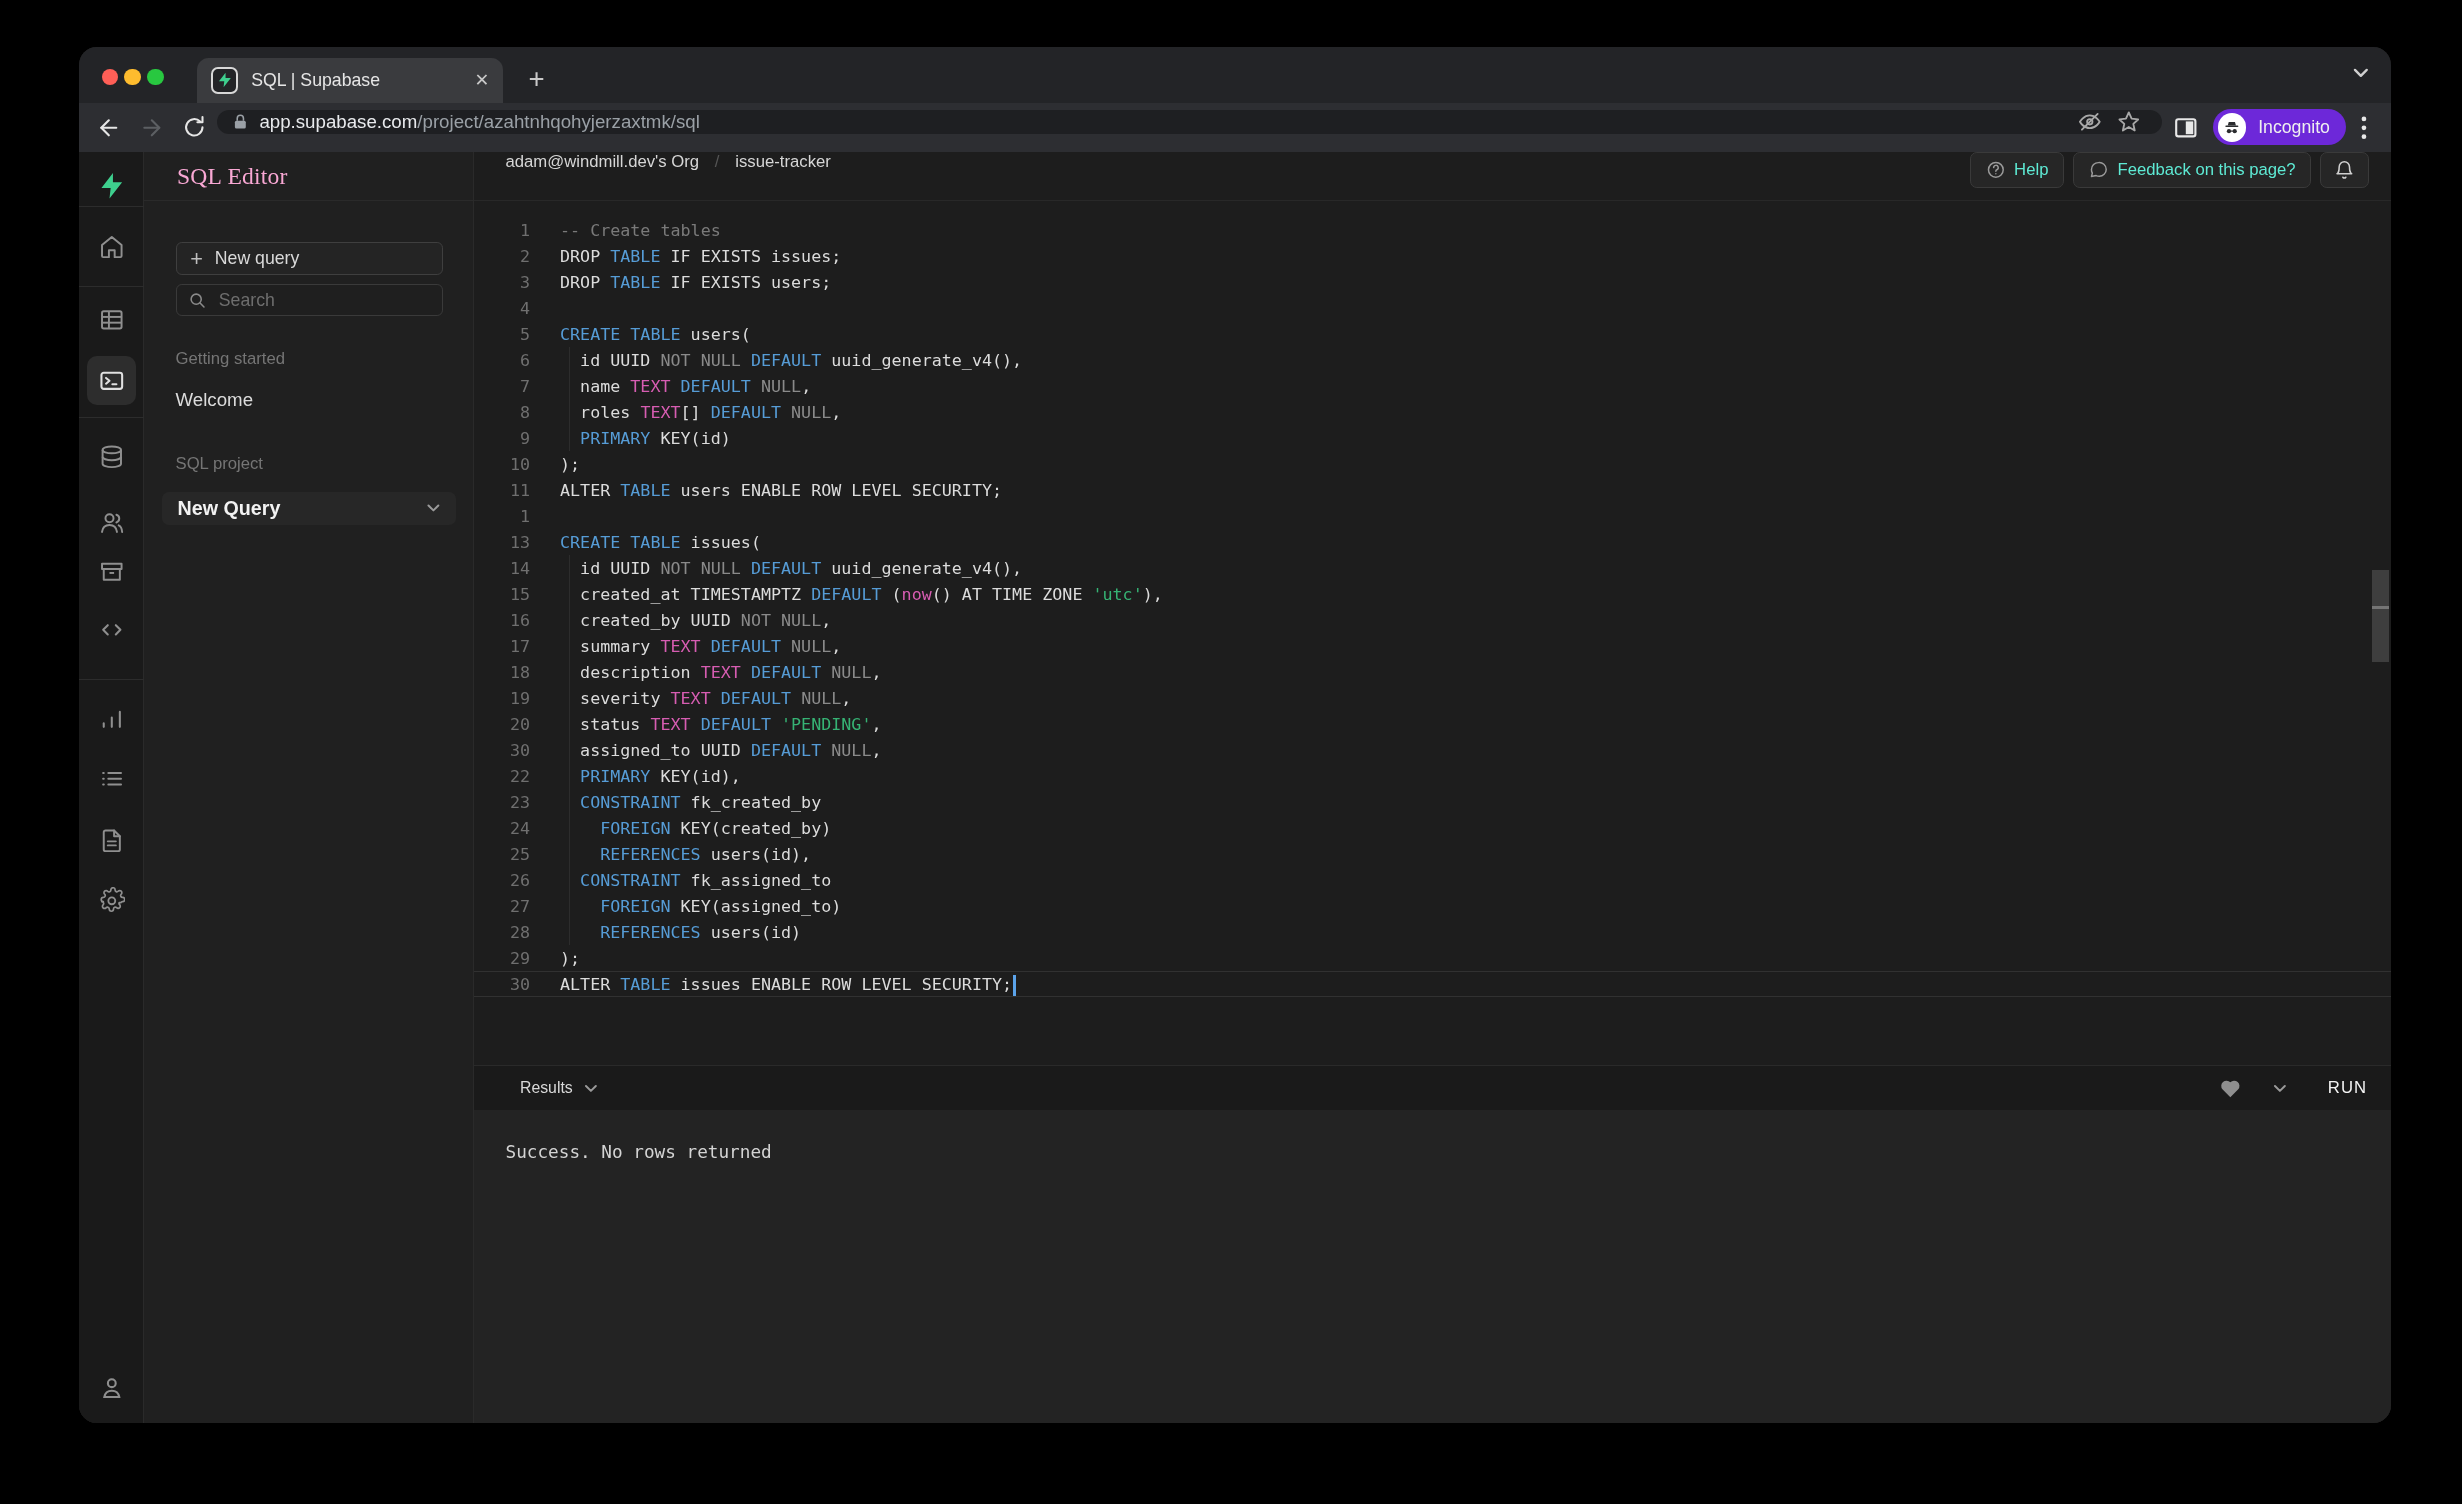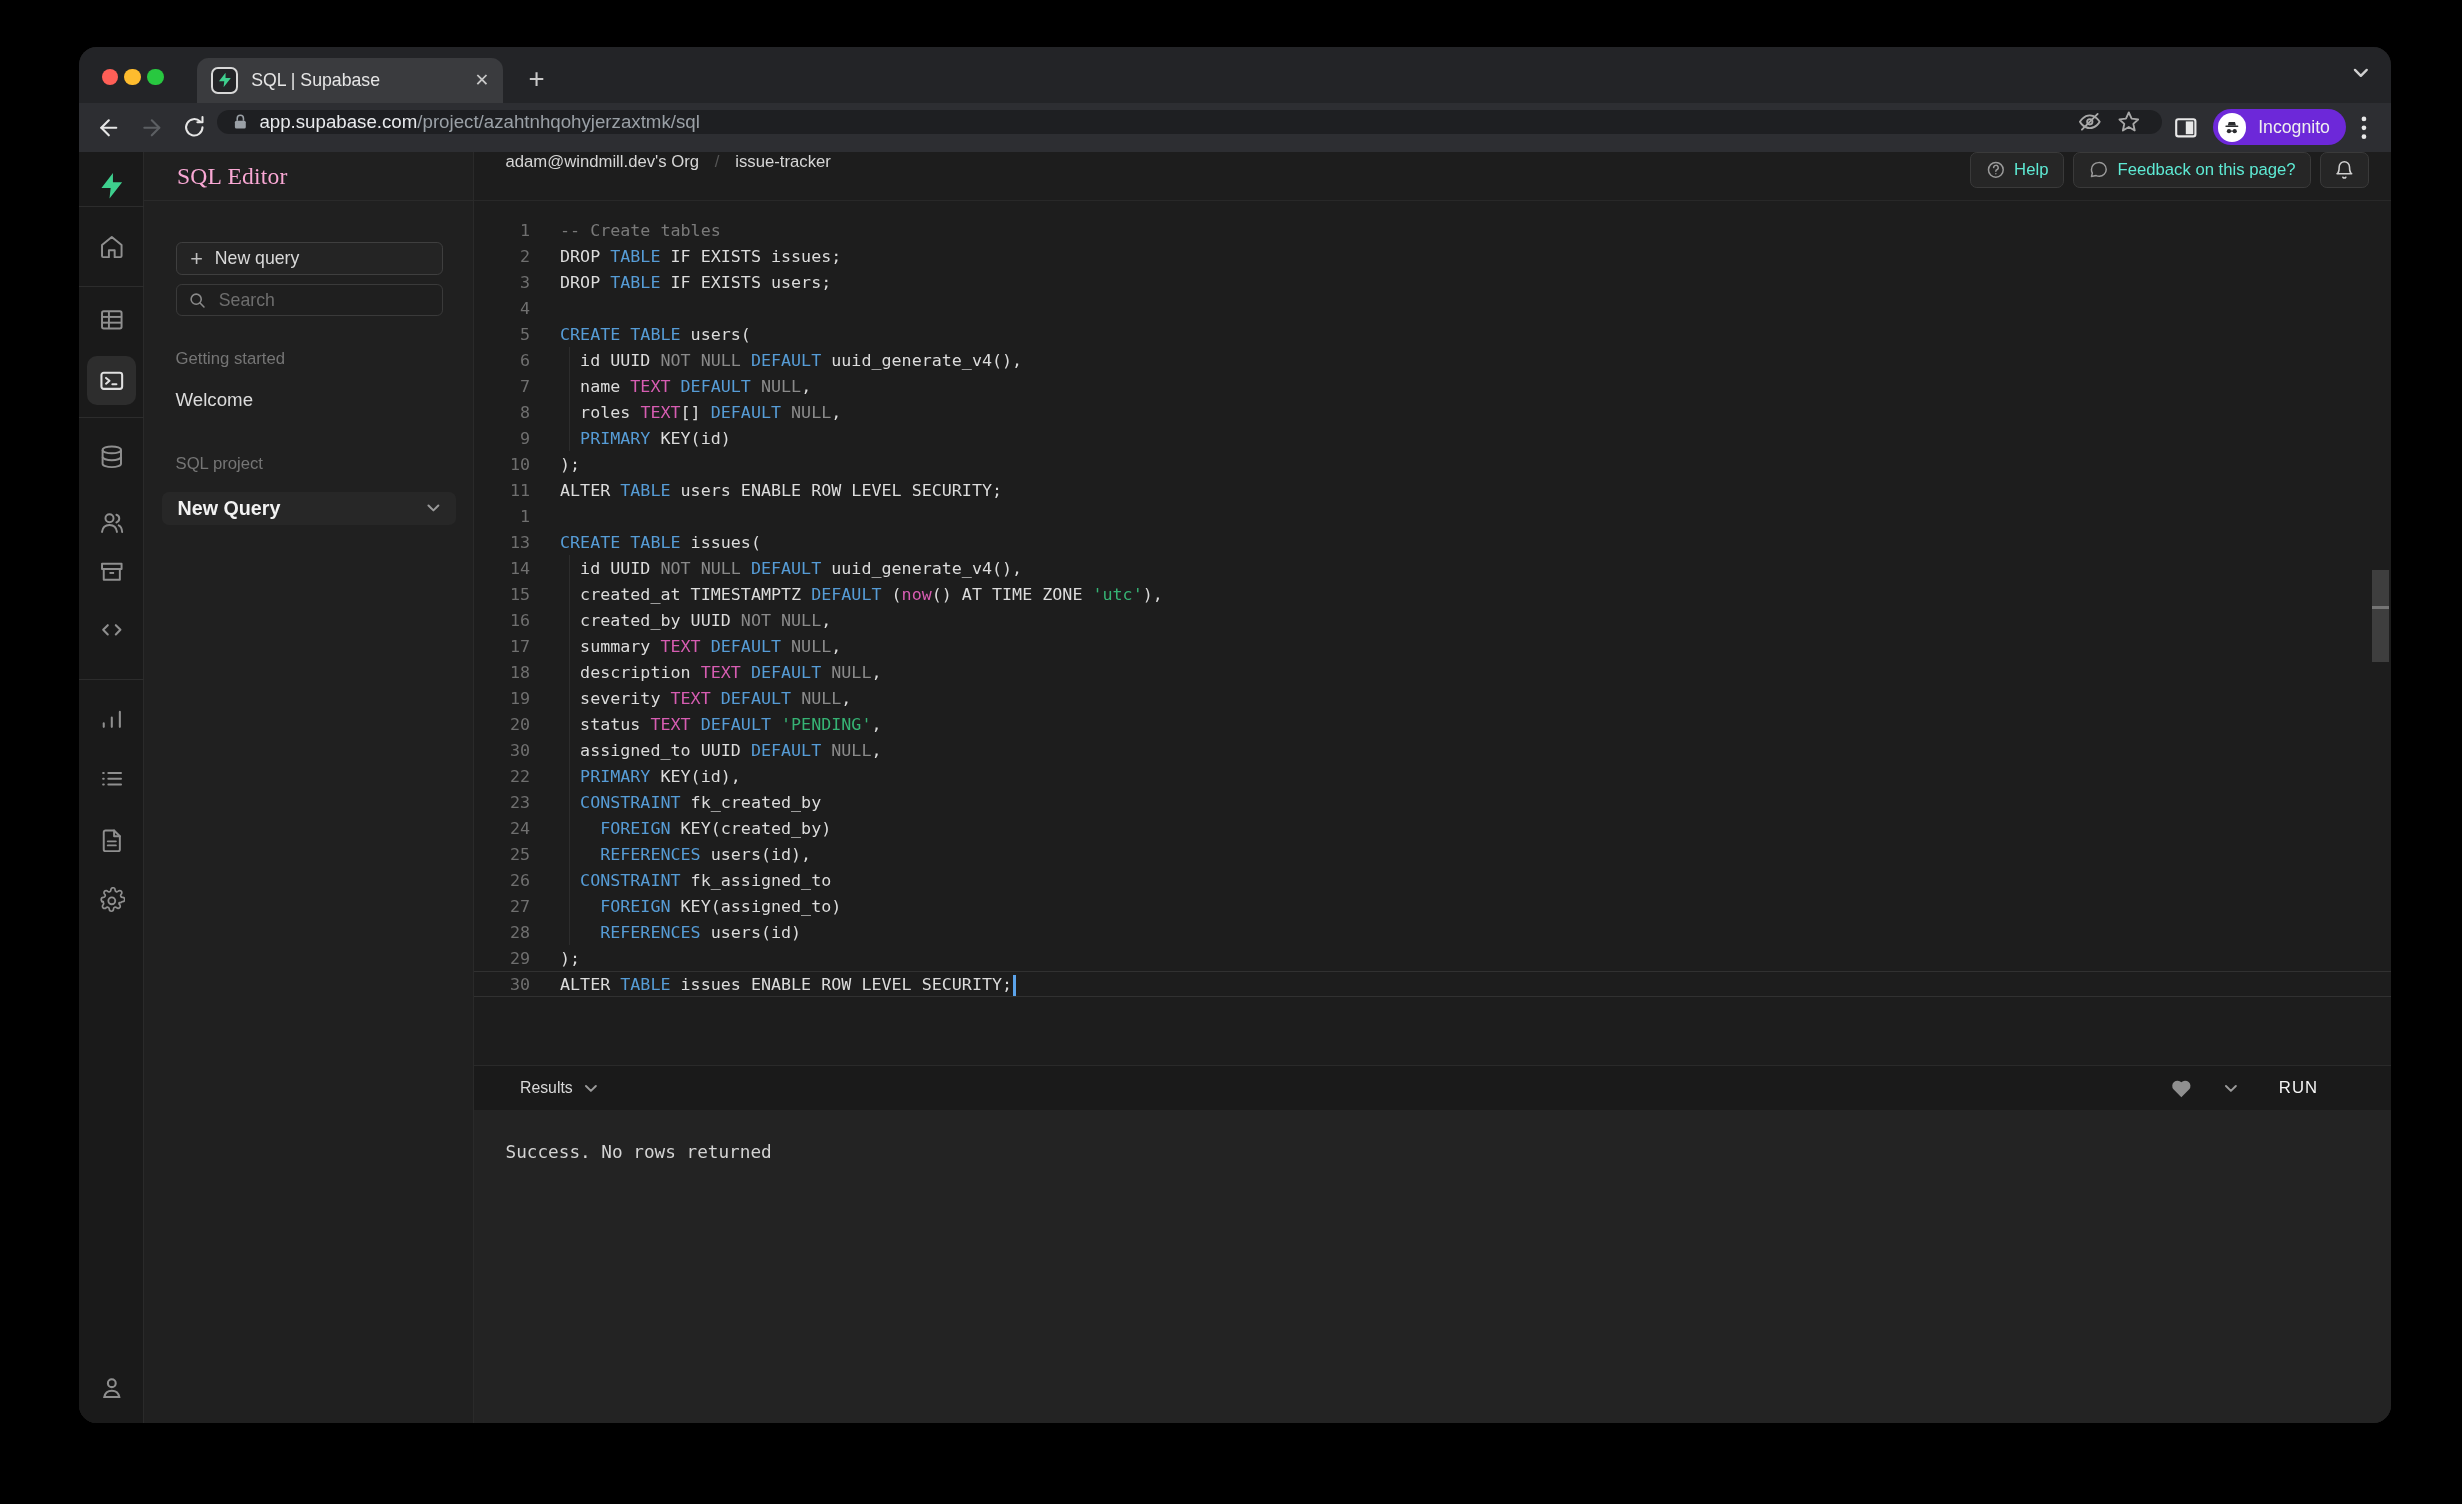--- a/index.html
+++ b/index.html
@@ -97,21 +97,21 @@
   .tk-c{color:#7a7a7a}.tk-n{color:#8a8a8a}
   .guide { position:absolute; left:95px; top:0; height:100%; border-left:1px solid rgba(255,255,255,.07); }
   .code-row.current { box-shadow: inset 0 1px 0 rgba(255,255,255,.09), inset 0 -1px 0 rgba(255,255,255,.09); }
   .cursor { display:inline-block; width:2.5px; height:20.7px; background:#5ba3ea;
     vertical-align:middle; margin-left:1px; }
   .scroll-thumb { position:absolute; right:2px; top:369px; width:16.7px; height:92px; background:#3e3e3e; }
   .scroll-stripe { position:absolute; right:2px; top:405px; width:16.7px; height:3px; background:#757575; }
 
   
   .results-bar { height:45px; flex:0 0 auto; background:#1a1a1a; border-top:1px solid #2a2a2a;
-    display:flex; align-items:center; padding:0 73px 0 46px; }
+    display:flex; align-items:center; padding:0 24px 0 46px; }
   .results-lbl { color:#d9d9d9; font-size:15.8px; display:flex; align-items:center; gap:11.8px; }
   .rb-right { margin-left:auto; display:flex; align-items:center; }
   .run-btn { color:#f5f5f5; font-size:16.7px; font-weight:400; letter-spacing:1px; margin-left:41px; }
   .results-out { flex:1; background:#232323; padding:31.5px 0 0 31.5px;
     font-family:"DejaVu Sans Mono", monospace; font-size:17.7px; color:#d4d4d4; }
 
   svg { display:block; }
 </style>
 </head>
 <body>

